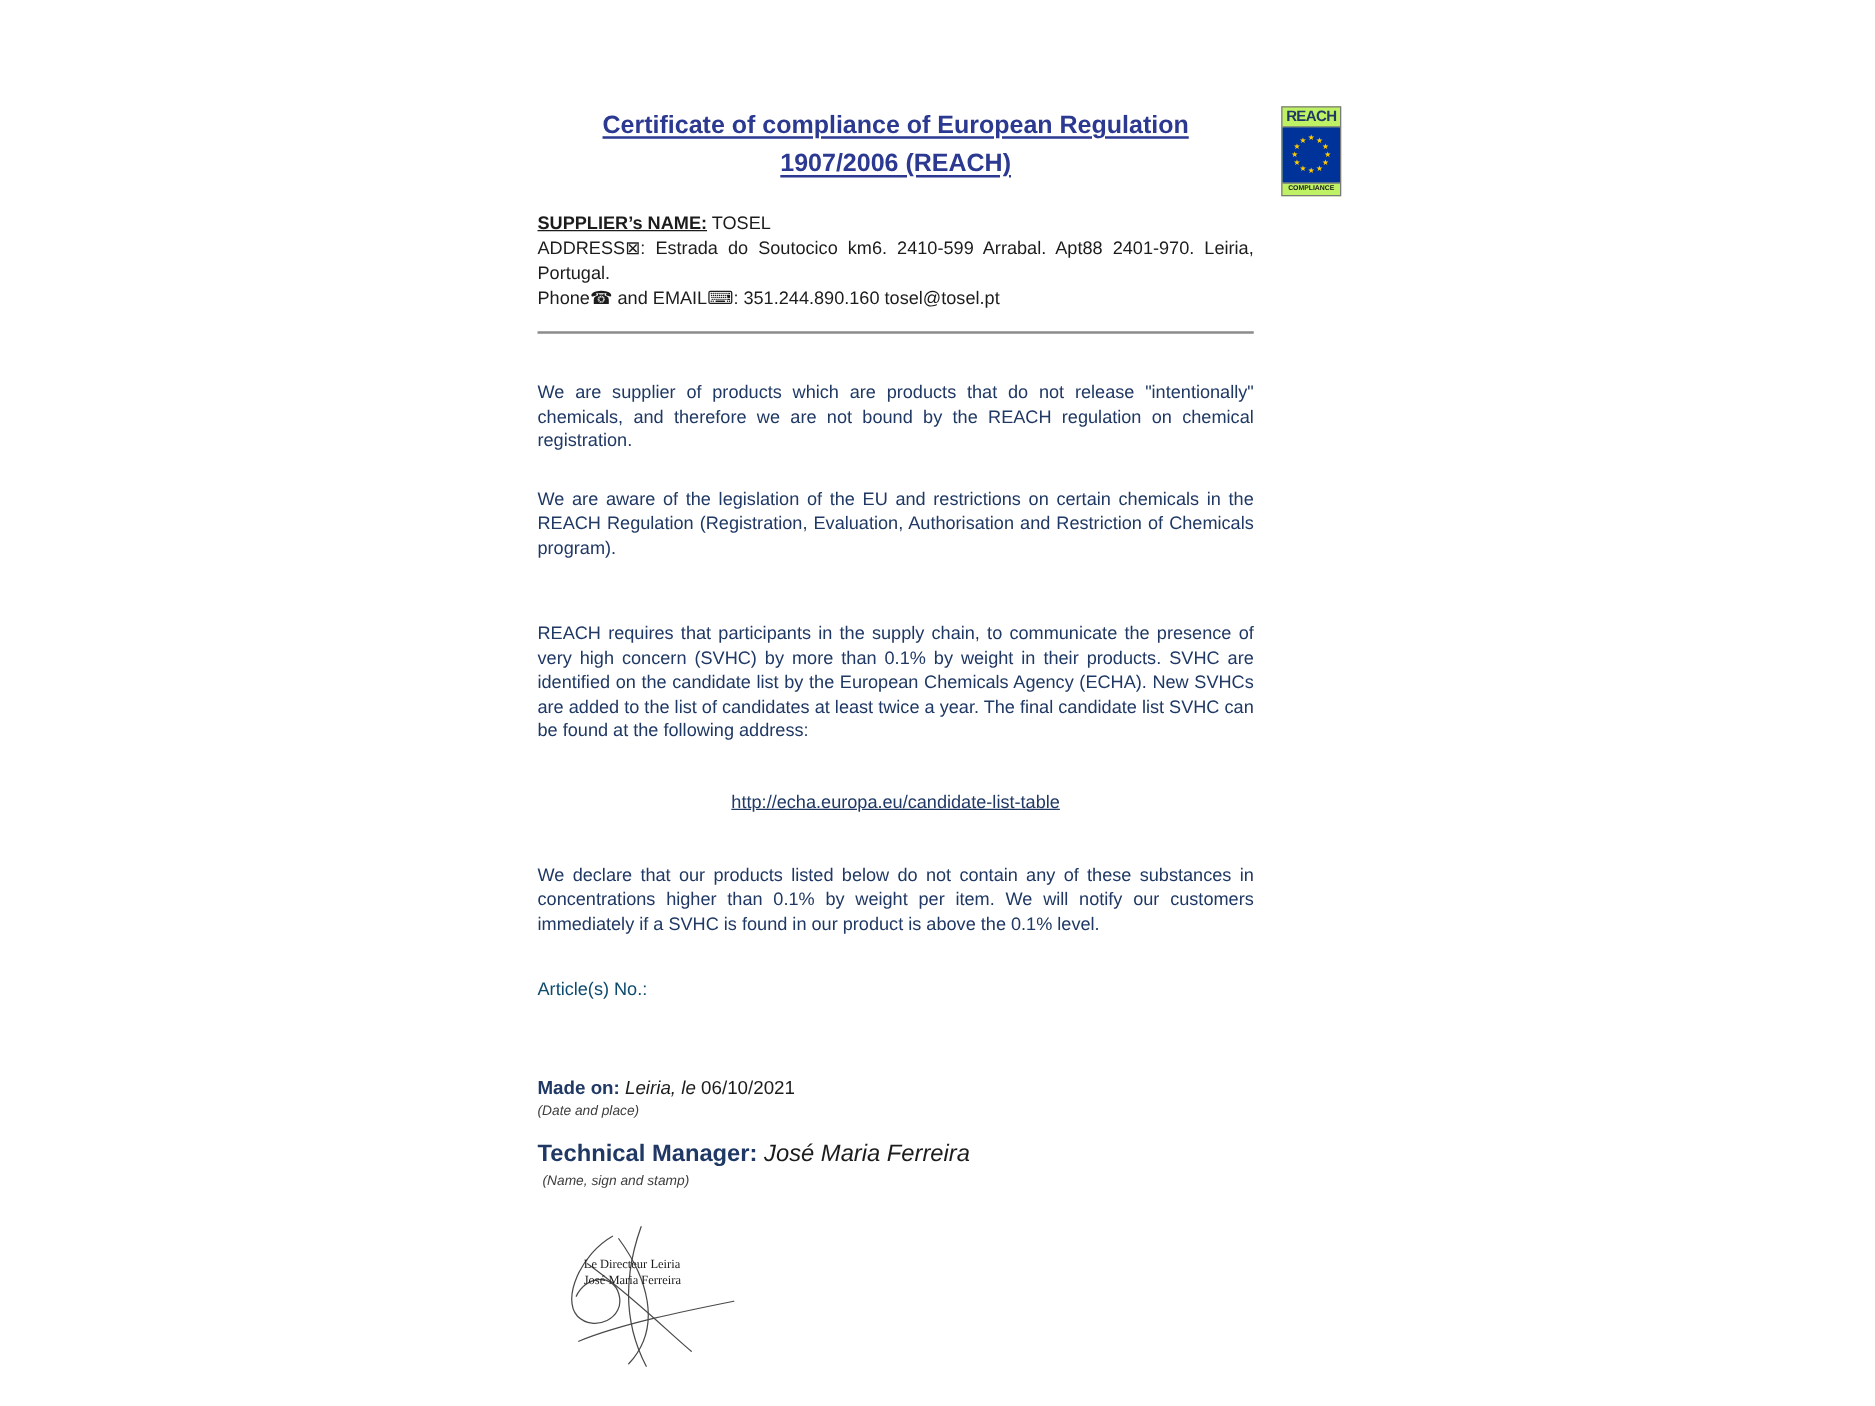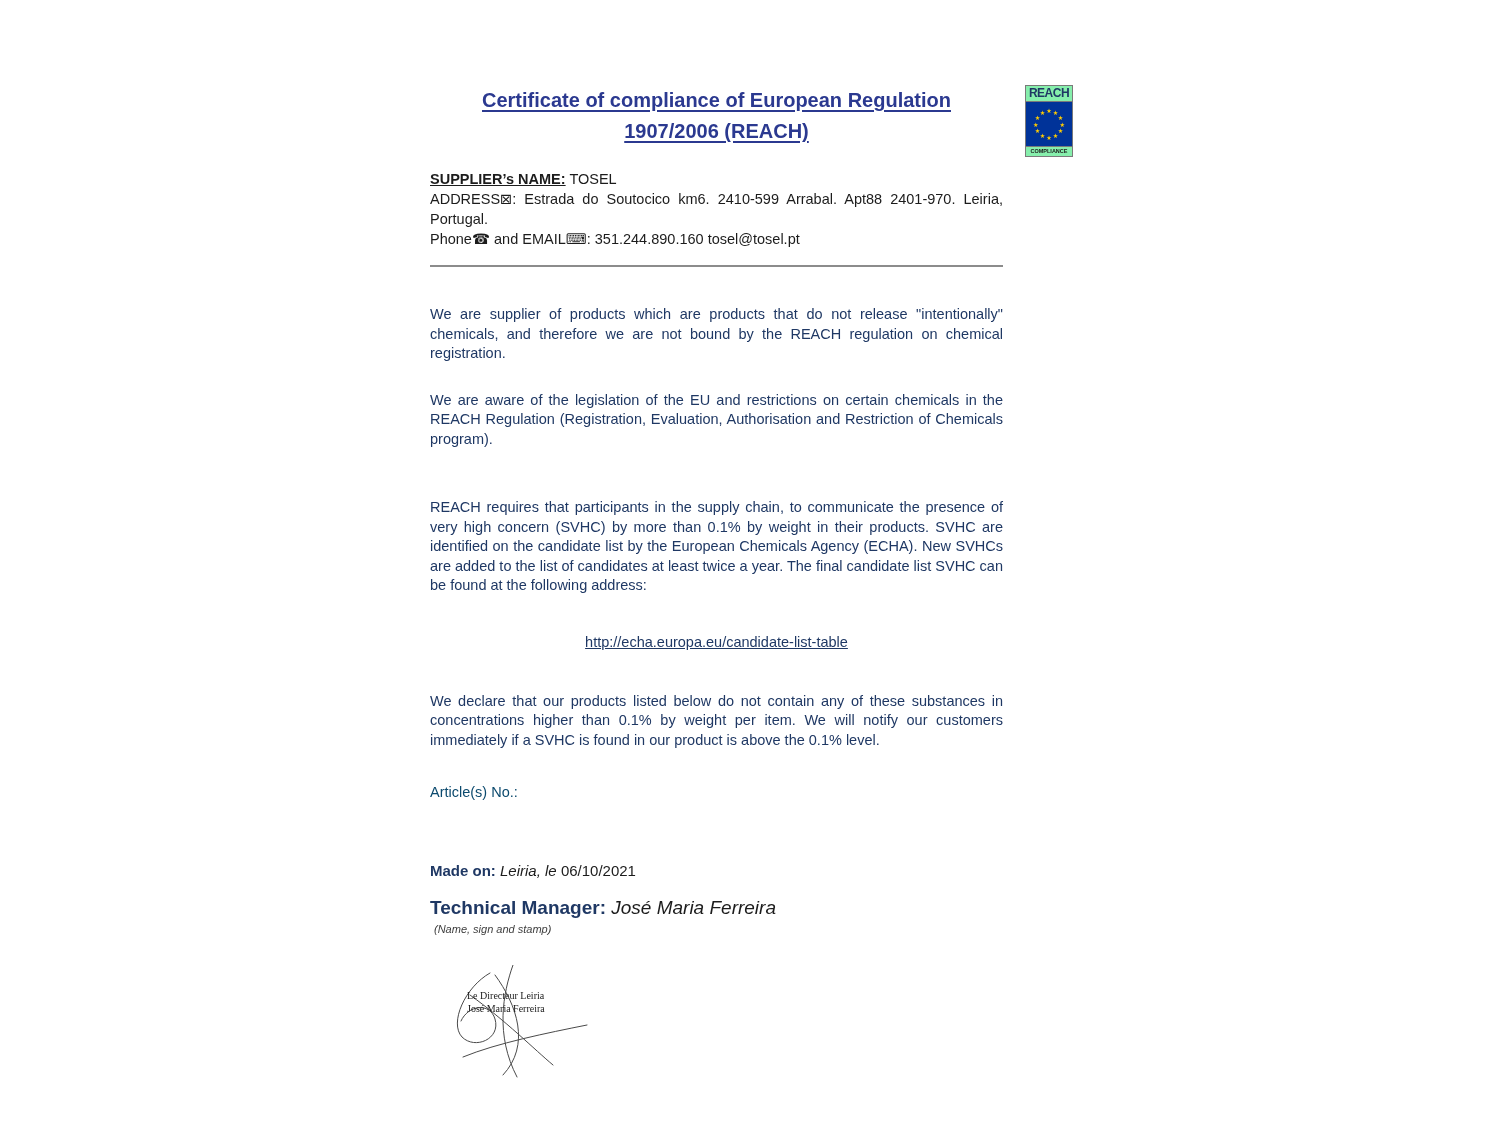--- a/index.html
+++ b/index.html
@@ -40,21 +40,21 @@
 
   
   .signature{position:relative;margin-top:30px;margin-left:5px;width:210px;height:115px;}
   .signature svg{position:absolute;left:0;top:0;}
   .sig-text{
     position:absolute;left:32px;top:24px;font-family:"Liberation Serif", serif;
     font-size:10px;line-height:13px;color:#1a1a1a;white-space:nowrap;
   }
 
   
-  .logo{position:absolute;left:1025px;top:85px;width:46px;border:1px solid #7a7a7a;background:#86efac;}
+  .logo{position:absolute;left:1025px;top:85px;width:46px;border:1px solid #7a7a7a;background:#bef264;}
   .logo-top{font-weight:bold;color:#1f3864;font-size:12px;line-height:15px;text-align:center;letter-spacing:-0.5px;border-bottom:1px solid #7a7a7a;}
   .logo-flag{height:44px;background:#003399;display:block;}
   .logo-flag svg{display:block;width:100%;height:100%;}
   .logo-bottom{font-size:5.5px;font-weight:bold;color:#1a1a1a;text-align:center;line-height:9px;border-top:1px solid #7a7a7a;}
 </style>
 </head>
 <body>
 
 <div class="page">
 
@@ -107,20 +107,21 @@
       <a>http://echa.europa.eu/candidate-list-table</a>
     </div>
 
     <p class="para p4">We declare that our products listed below do not contain any of these substances in concentrations higher than 0.1% by weight per item. We will notify our customers immediately if a SVHC is found in our product is above the 0.1% level.</p>
 
     <p class="article">Article(s) No.:</p>
 
     <div class="made-on">
       <span class="blab">Made on:</span><span class="ival"> Leiria, le </span><span class="rval">06/10/2021</span>
     </div>
+    <div class="note">(Date and place)</div>
 
     <div class="manager">
       <span class="blab">Technical Manager:</span><span class="ival"> José Maria Ferreira</span>
     </div>
     <div class="note note2">(Name, sign and stamp)</div>
 
     <div class="signature">
       <svg width="210" height="115" viewBox="0 0 210 115">
         <g stroke="#4a4a4a" stroke-width="1" fill="none" stroke-linecap="round">
           <path d="M55,8 C30,22 14,58 27,72 C40,85 66,74 60,54 C55,37 33,40 26,56"></path>

